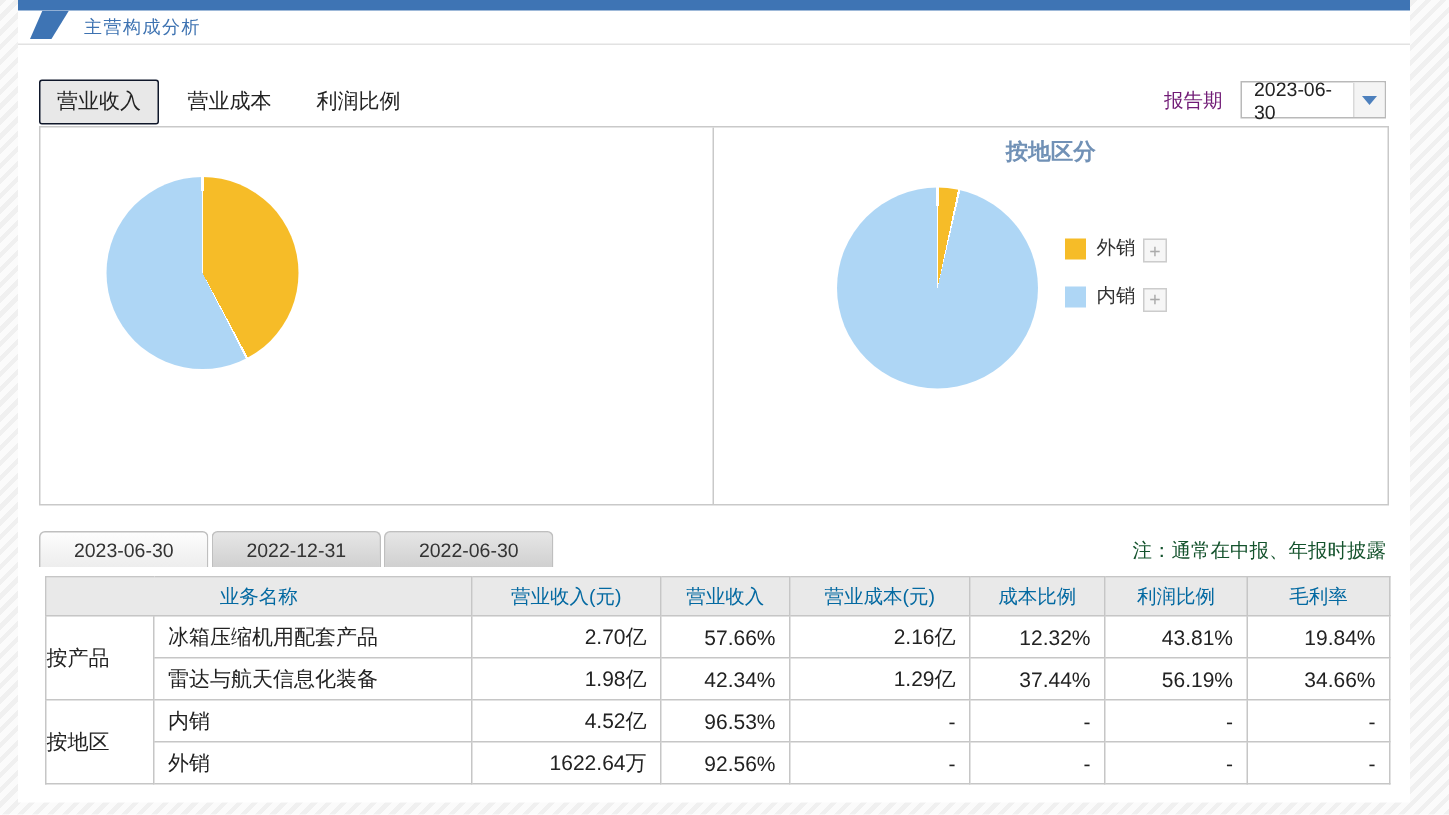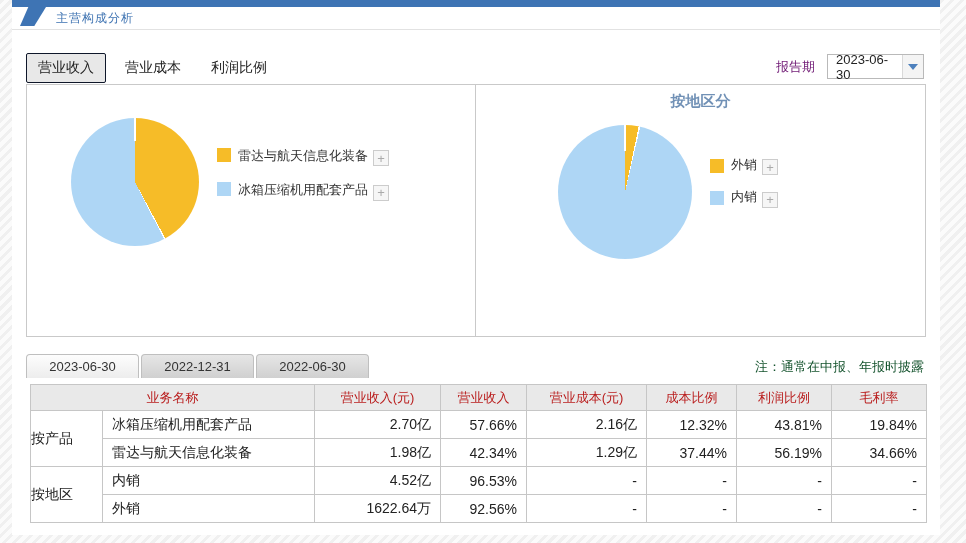--- a/index.html
+++ b/index.html
@@ -57,21 +57,21 @@
     width:113px; height:24px; line-height:24px; text-align:center; font-size:13px; color:#333;
     background:linear-gradient(#e6e6e6,#d0d0d0); border:1px solid #bfbfbf; border-bottom:none;
     border-radius:4px 4px 0 0; margin-right:2px; cursor:pointer;
   }
   .date-tab.active { background:linear-gradient(#fdfdfd,#ededed); }
   .note { position:absolute; right:2px; top:4px; font-size:13px; color:#14532d; }
   
   .biz-table { margin:6px 14px 0 18px; border-collapse:collapse; width:896px; table-layout:fixed; }
   .biz-table th {
     background:#e9e9e9; border:1px solid #c6c6c6; font-weight:normal;
-    font-size:13px; color:#b91c1c; height:26px;
+    font-size:13px; color:#0369a1; height:26px;
   }
   .biz-table td { border:1px solid #c6c6c6; font-size:14px; color:#222; height:28px; padding:0 9px; background:#fff; }
   td.group-cell { text-align:left; padding:0; }
   td.name-cell { text-align:left; }
   td.num-cell { text-align:right; }
 </style>
 </head>
 <body>
 
 <div class="page">
@@ -94,30 +94,20 @@
           </span>
       </div>
     </div>
   </div>
 
   <div class="chart-panel">
     <div class="chart-half">
       <div class="chart-body">
         <div class="pie1-wrap">
           <div class="pie" style="background: conic-gradient(rgb(255, 255, 255) 0deg, rgb(255, 255, 255) 0.7deg, rgb(246, 188, 40) 0.7deg, rgb(246, 188, 40) 151.724deg, rgb(255, 255, 255) 151.724deg, rgb(255, 255, 255) 152.424deg, rgb(255, 255, 255) 152.424deg, rgb(255, 255, 255) 153.124deg, rgb(174, 214, 245) 153.124deg, rgb(174, 214, 245) 359.3deg, rgb(255, 255, 255) 359.3deg, rgb(255, 255, 255) 360deg);"></div>
-        </div>
-        <div class="legend legend1">
-          <div class="legend-item">
-            <span class="swatch" style="background: rgb(246, 188, 40);"></span>
-            <span class="legend-text"><span>雷达与航天信息化装备</span><span class="plus-btn">+</span></span>
-          </div>
-          <div class="legend-item">
-            <span class="swatch" style="background: rgb(174, 214, 245);"></span>
-            <span class="legend-text"><span>冰箱压缩机用配套产品</span><span class="plus-btn">+</span></span>
-          </div>
         </div>
       </div>
     </div>
     <div class="chart-half">
       <div class="chart-title">按地区分</div>
       <div class="chart-body">
         <div class="pie2-wrap">
           <div class="pie pie2" style="background: conic-gradient(rgb(255, 255, 255) 0deg, rgb(255, 255, 255) 0.7deg, rgb(246, 188, 40) 0.7deg, rgb(246, 188, 40) 11.792deg, rgb(255, 255, 255) 11.792deg, rgb(255, 255, 255) 12.492deg, rgb(255, 255, 255) 12.492deg, rgb(255, 255, 255) 13.192deg, rgb(174, 214, 245) 13.192deg, rgb(174, 214, 245) 359.3deg, rgb(255, 255, 255) 359.3deg, rgb(255, 255, 255) 360deg);"></div>
         </div>
         <div class="legend legend2">

